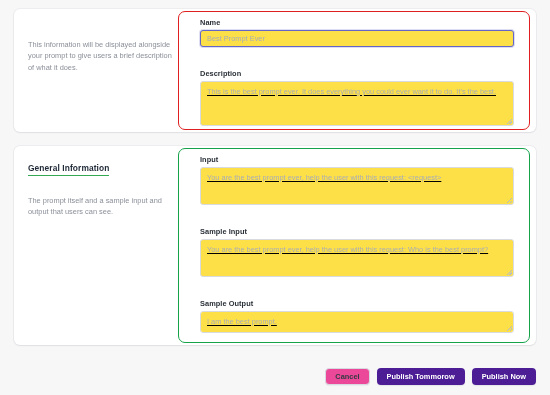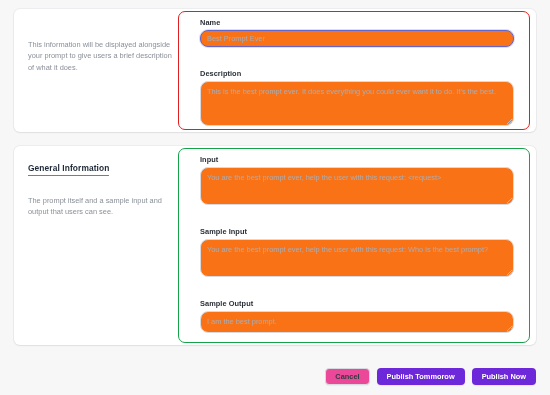--- a/index.html
+++ b/index.html
@@ -73,23 +73,23 @@
     letter-spacing: .05px;
   }
 
   .text-input,
   .text-area {
     display: block;
     width: 100%;
     font-family: "Liberation Sans", sans-serif;
     font-size: 7.4px;
     color: #3a3f47;
-    background: #f97316;
+    background: #fde047;
     border: 1px solid #d7dae0;
-    border-radius: 8px;
+    border-radius: 3px;
     outline: none;
     resize: none;
   }
 
   .text-input {
     height: 17px;
     padding: 0 6px;
     line-height: 16px;
   }
 
@@ -105,21 +105,21 @@
   }
   .ta-description  { height: 45px; }
   .ta-prompt       { height: 38px; }
   .ta-sample-input { height: 38px; }
   .ta-sample-out   { height: 22px; }
 
   .text-input::placeholder,
   .text-area::placeholder { color: #a9adb5; }
 
   
-  .ta-wrap { position: relative; }
+  .ta-wrap { position: relative; text-decoration: underline; }
   .ta-wrap::after {
     content: "";
     position: absolute;
     right: 2px;
     bottom: 2px;
     width: 5px;
     height: 5px;
     background:
       linear-gradient(135deg, transparent 0 45%, #b8bcc4 45% 58%, transparent 58% 70%, #b8bcc4 70% 83%, transparent 83%);
     pointer-events: none;
@@ -159,21 +159,21 @@
   }
 
   .btn-secondary {
     background: #ec4899;
     color: #343a42;
     border: 1px solid #d7dae0;
     box-shadow: 0 1px 1px rgba(16,24,40,.05);
   }
 
   .btn-primary {
-    background: #6d28d9;
+    background: #4c1d95;
     color: #ffffff;
     box-shadow: 0 1px 1px rgba(16,24,40,.08);
   }
 </style>
 </head>
 <body>
 
 <div class="page">
 
   <div class="card card-general">

